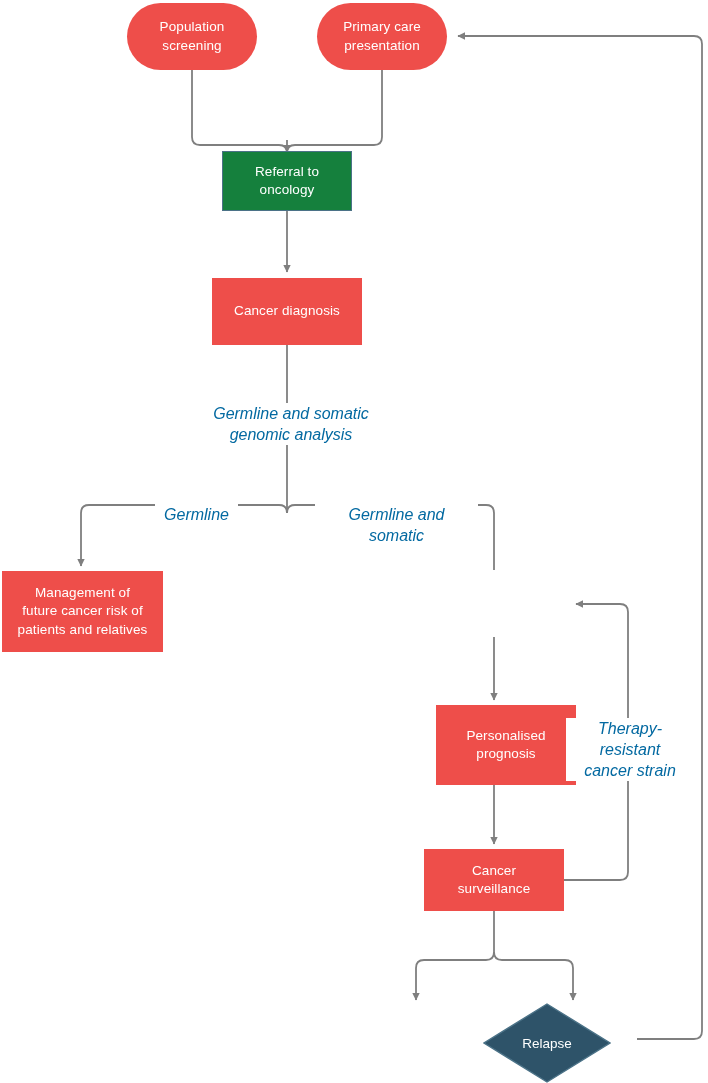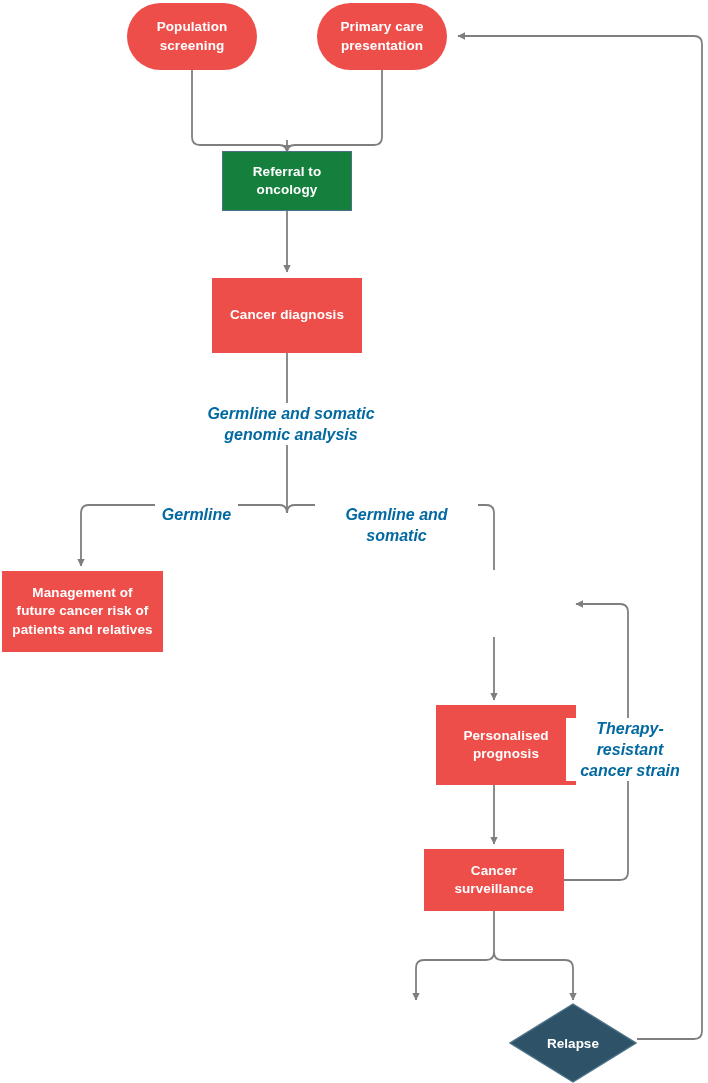--- a/index.html
+++ b/index.html
@@ -10,21 +10,20 @@
   }
   body {
     font-family: "Liberation Sans", sans-serif;
   }
   #flow-root {
     position: relative;
     width: 708px;
     height: 1083px;
     background: #ffffff;
     overflow: hidden;
-    font-weight: bold;
   }
   #edges-layer {
     position: absolute;
     left: 0;
     top: 0;
     width: 708px;
     height: 1083px;
   }
   .node {
     position: absolute;
@@ -139,21 +138,21 @@
   <div class="node node-pill-red" style="left:317px; top:3px; width:130px; height:67px;">
     <span class="node-label">Primary care
 presentation</span>
   </div>
 
   <div class="node node-rect-blue" style="left:222px; top:151px; width:130px; height:60px;">
     <span class="node-label">Referral to
 oncology</span>
   </div>
 
-  <div class="node node-rect-red" style="left:212px; top:278px; width:150px; height:75px;">
+  <div class="node node-rect-red" style="left:212px; top:278px; width:150px; height:67px;">
     <span class="node-label">Cancer diagnosis</span>
   </div>
 
   <div class="node node-rect-red" style="left:2px; top:571px; width:161px; height:81px;">
     <span class="node-label">Management of
 future cancer risk of
 patients and relatives</span>
   </div>
 
 
@@ -161,21 +160,21 @@
     <span class="node-label">Personalised
 prognosis</span>
   </div>
 
   <div class="node node-rect-red" style="left:424px; top:849px; width:140px; height:62px;">
     <span class="node-label">Cancer
 surveillance</span>
   </div>
 
 
-  <div class="diamond-wrap" style="left:509px; top:1003px; width:128px; height:80px;text-align:center;">
+  <div class="diamond-wrap" style="left:483px; top:1003px; width:128px; height:80px;text-align:center;">
     <svg width="128" height="80" viewBox="0 0 128 80" aria-hidden="true">
       <polygon points="64,1 127,40 64,79 1,40" fill="#2e5369" stroke="#4b7287" stroke-width="1.4"></polygon>
     </svg>
     <div class="diamond-text">Relapse</div>
   </div>
 
   <div class="edge-label" style="left:197px; top:403px; width:180px;">Germline and somatic
 genomic analysis</div>
 
   <div class="edge-label" style="left:155px; top:504px; width:75px;">Germline</div>

